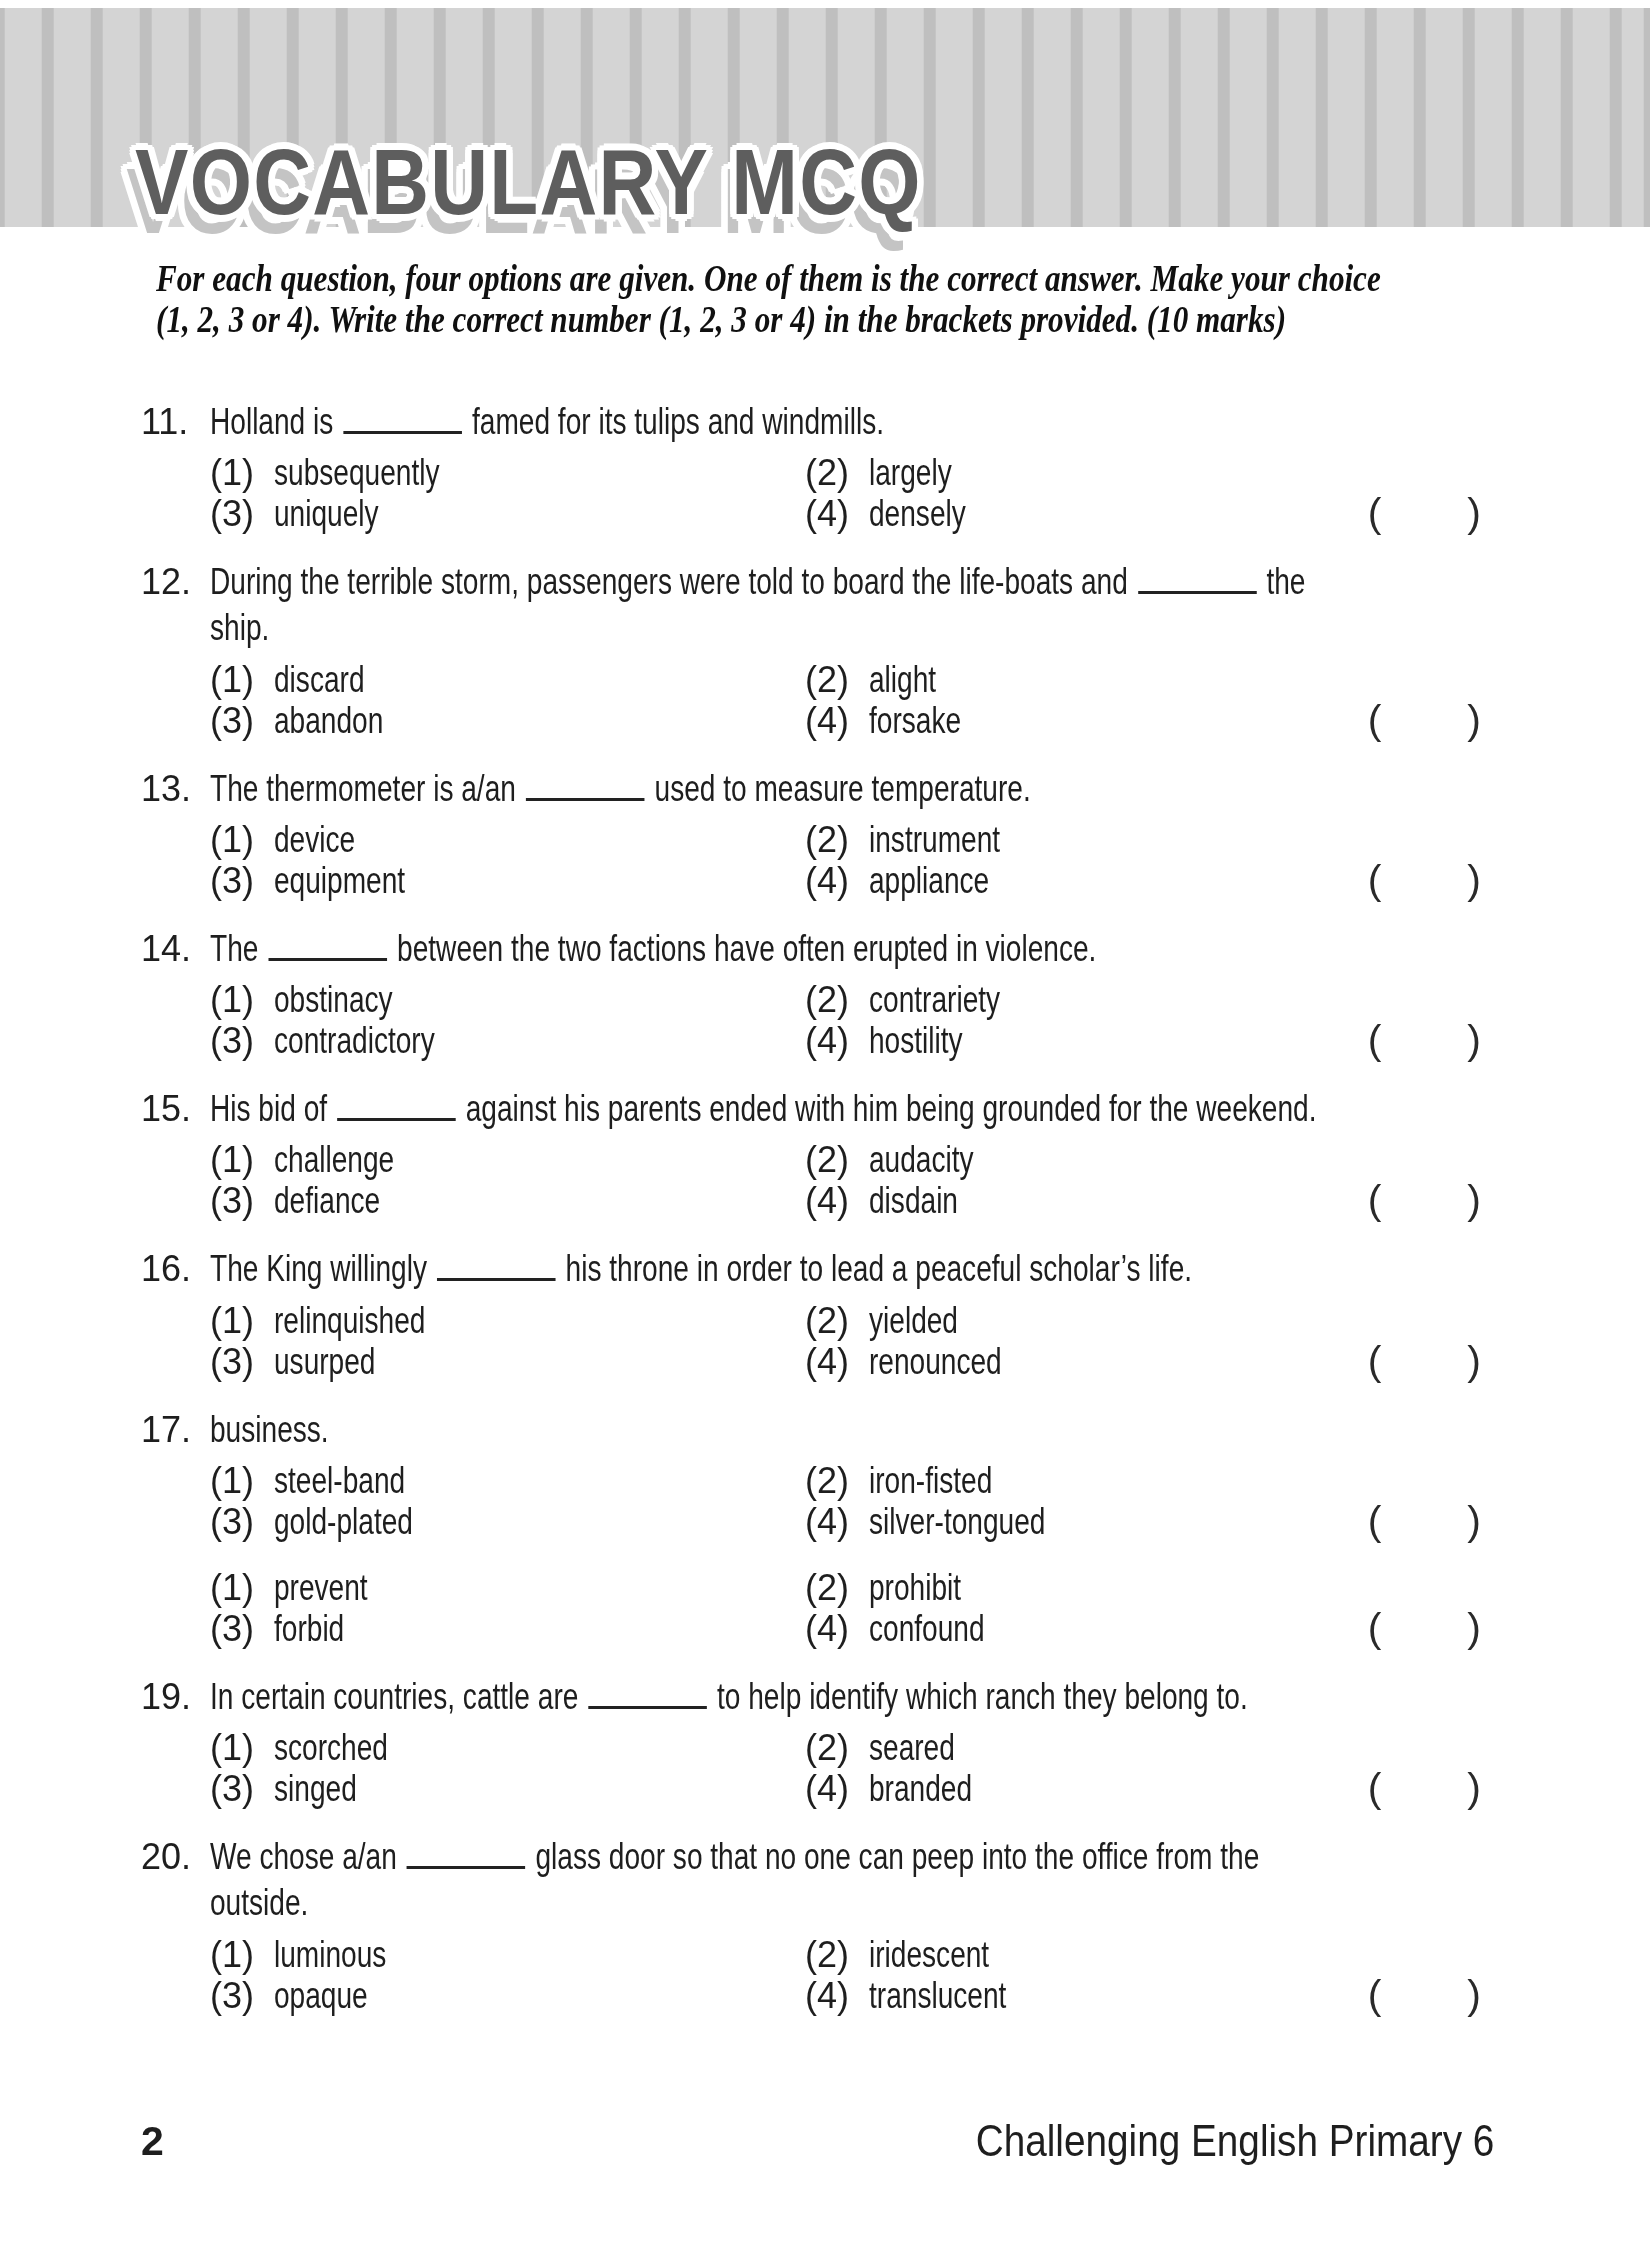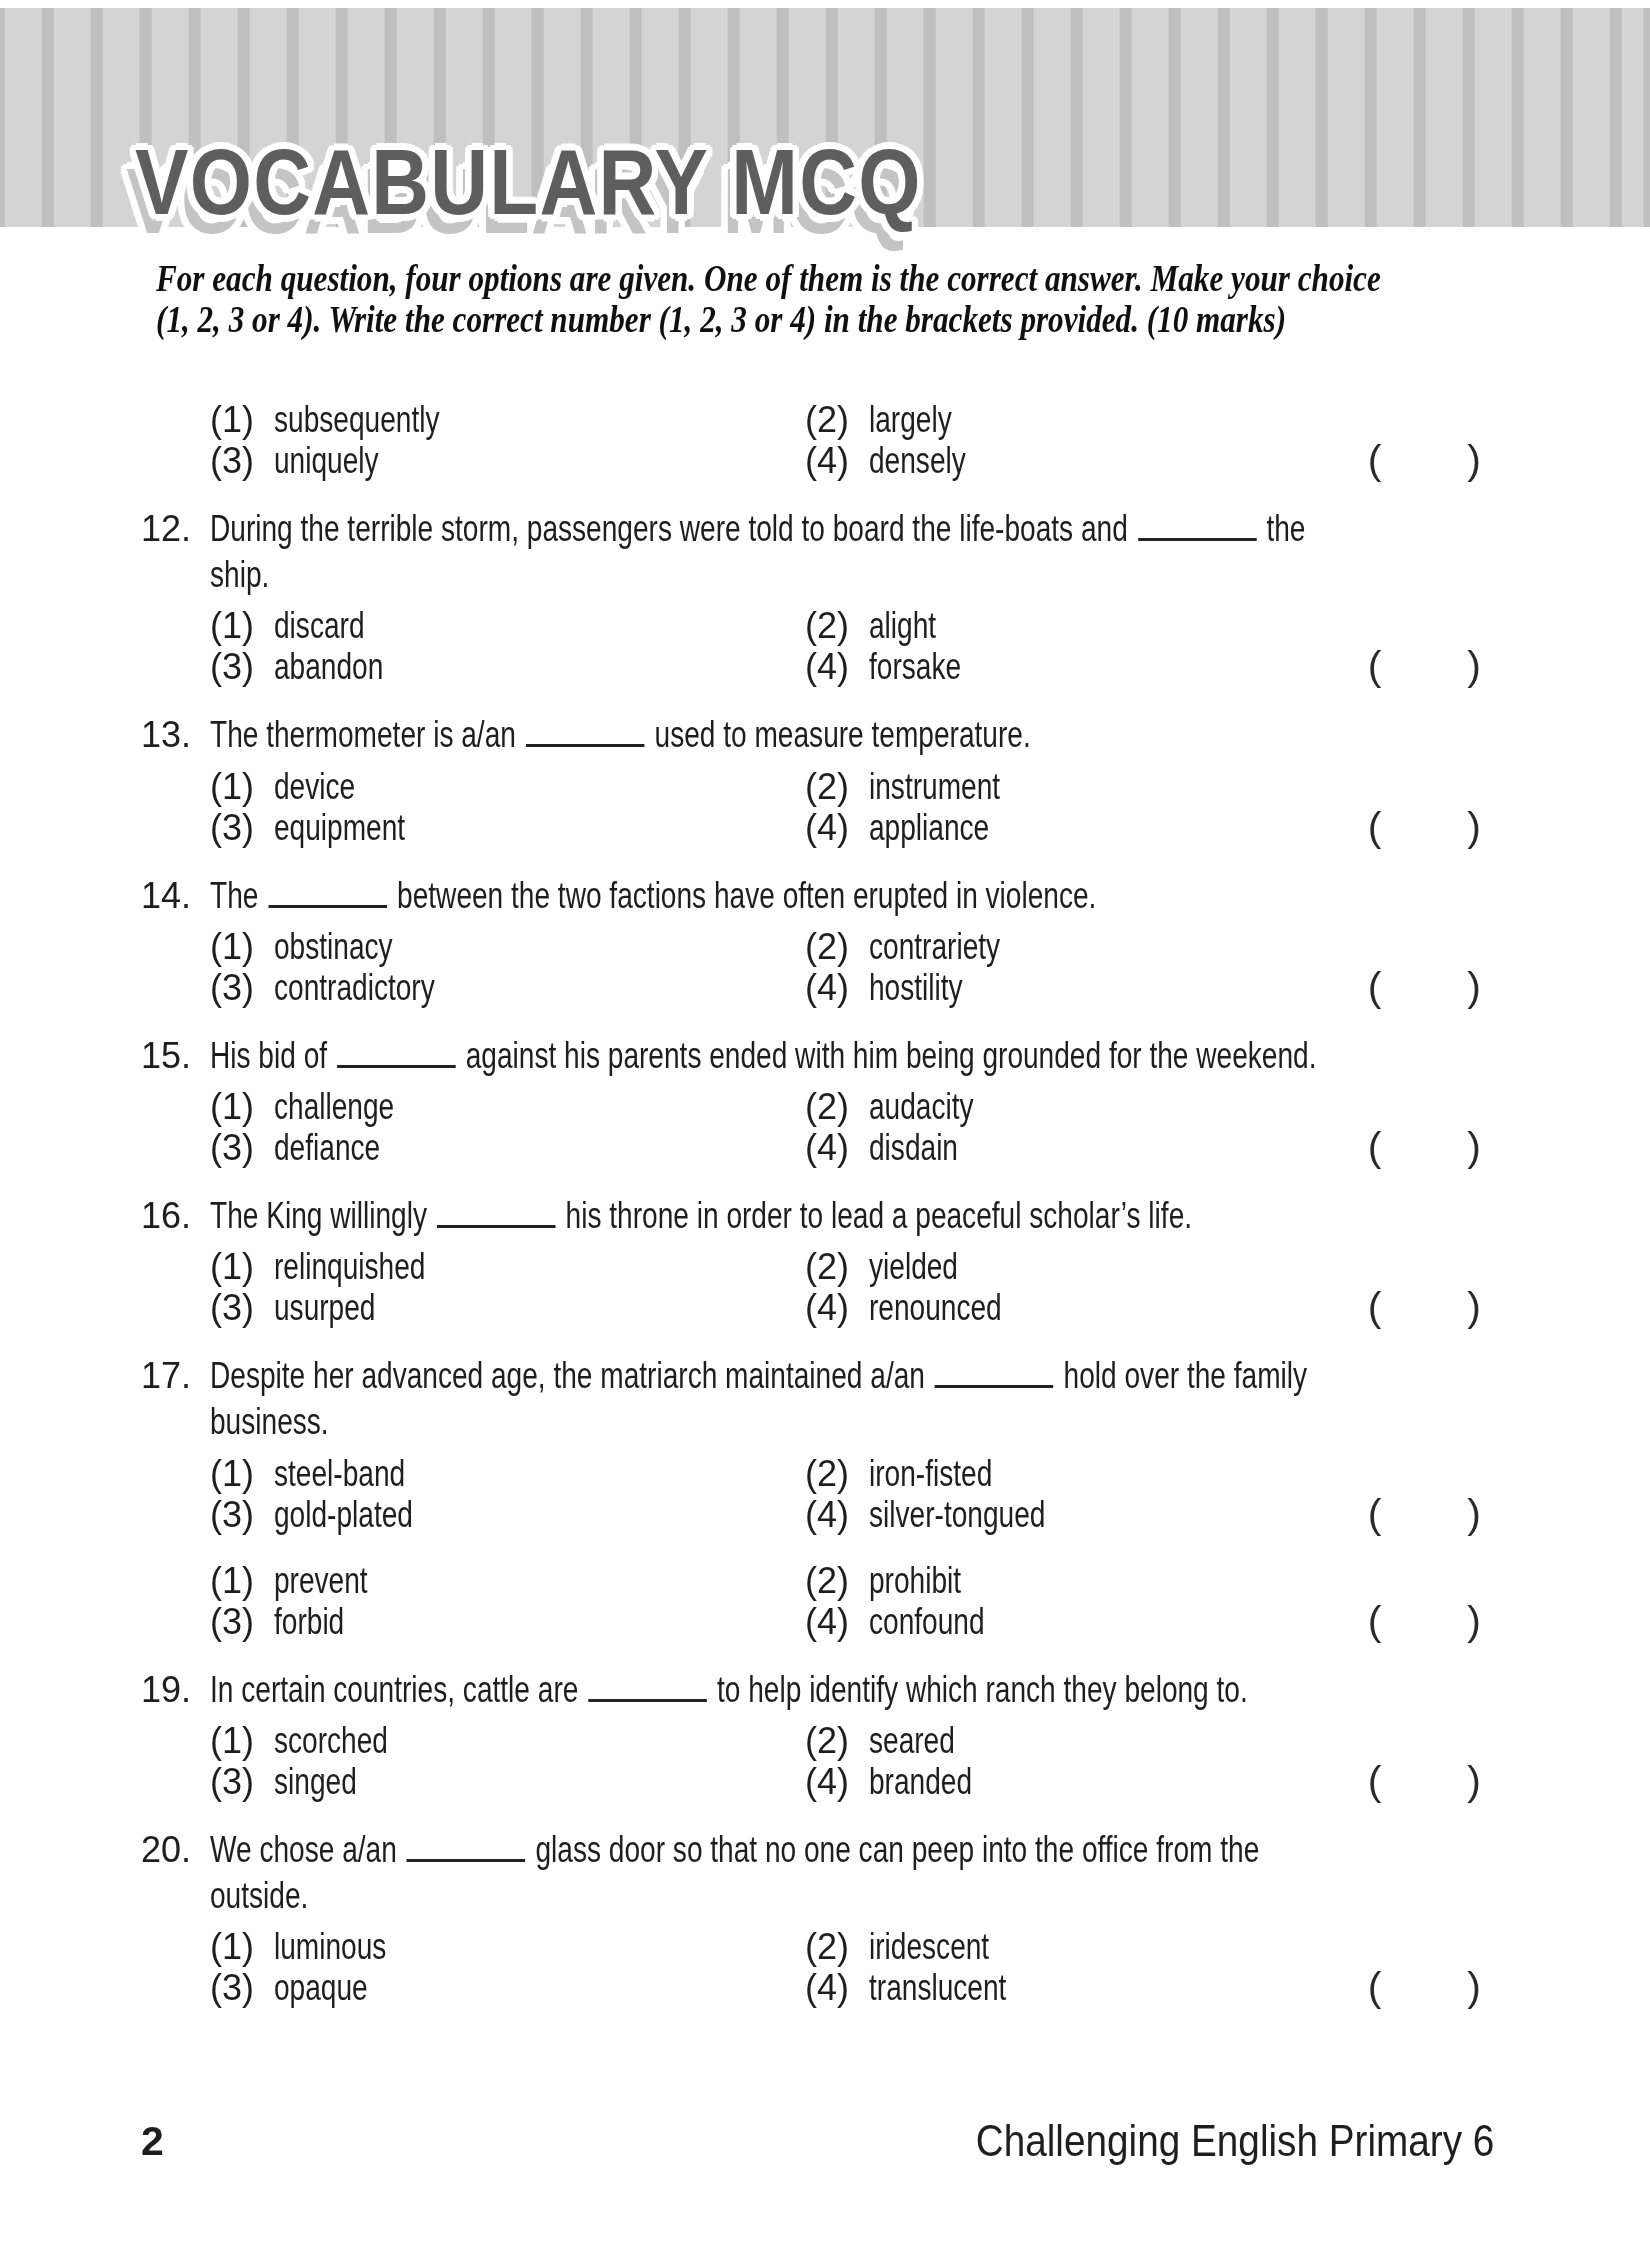--- a/index.html
+++ b/index.html
@@ -86,20 +86,26 @@
   <div class="content">
 
     <div class="instructions">
       <div class="instr-line"><span class="scond">For each question, four options are given. One of them is the correct answer. Make your choice</span></div>
       <div class="instr-line"><span class="scond">(1, 2, 3 or 4). Write the correct number (1, 2, 3 or 4) in the brackets provided. (10 marks)</span></div>
     </div>
 
     <div class="questions">
 
       <div class="question">
+        <div class="q-row">
+          <div class="q-num">11.</div>
+          <div class="q-text">
+              <div class="q-line"><span class="cond">Holland is <span class="blank"></span> famed for its tulips and windmills.</span></div>
+            </div>
+        </div>
         <div class="q-options">
           <div class="opt-cell">
               <span class="opt-num">(1)</span>
               <span class="cond">subsequently</span>
             </div>
           <div class="opt-cell">
               <span class="opt-num">(2)</span>
               <span class="cond">largely</span>
             </div>
           <div class="opt-cell">
@@ -270,21 +276,20 @@
               <span>(</span>
               <span>)</span>
             </div>
         </div>
       </div>
 
       <div class="question">
         <div class="q-row">
           <div class="q-num">17.</div>
           <div class="q-text">
-            <div class="q-line"><span class="cond">Despite her advanced age, the matriarch maintained a/an <span class="blank"></span> hold over the family</span></div>
             <div class="q-line"><span class="cond">business.</span></div>
           </div>
         </div>
         <div class="q-options">
           <div class="opt-cell">
               <span class="opt-num">(1)</span>
               <span class="cond">steel-band</span>
             </div>
           <div class="opt-cell">
               <span class="opt-num">(2)</span>

